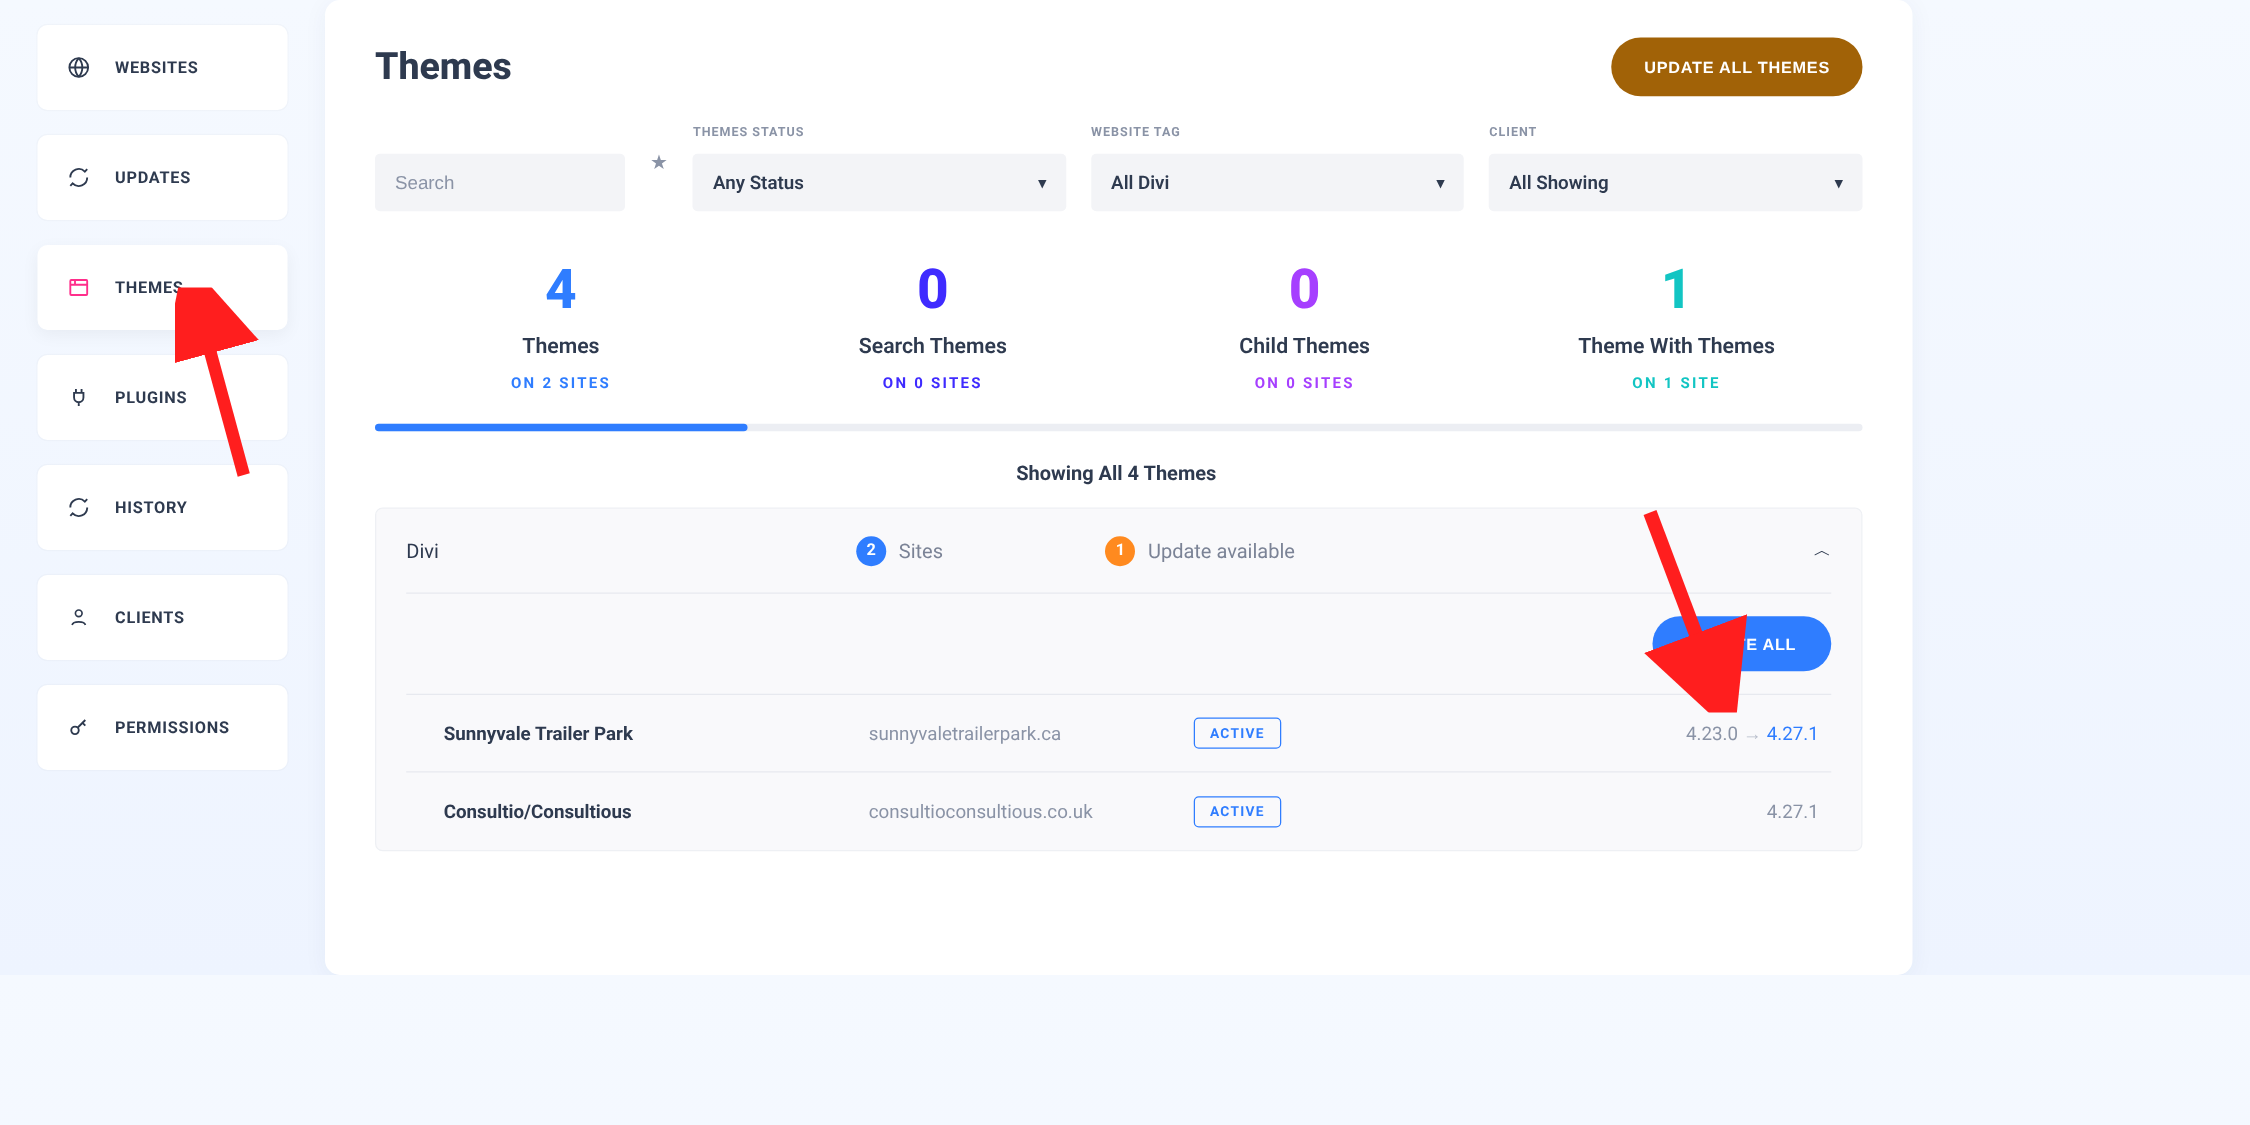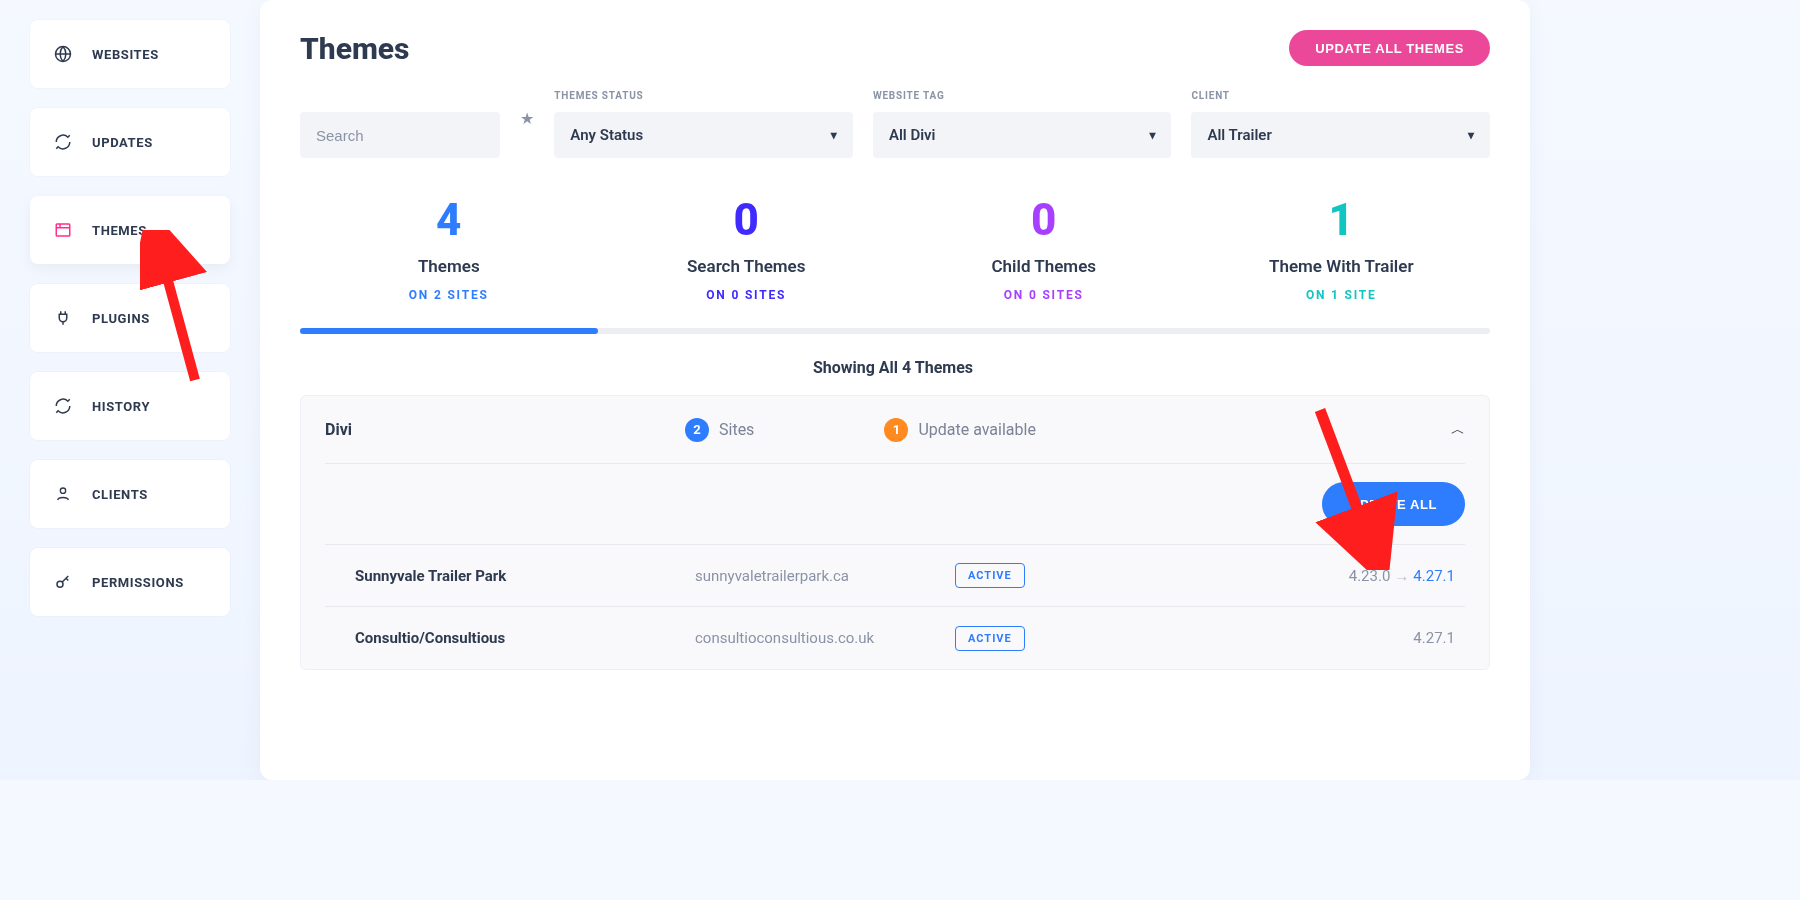--- a/index.html
+++ b/index.html
@@ -63,25 +63,25 @@
     align-items: center;
     justify-content: space-between;
     margin-bottom: 24px;
   }
   .page-title {
     font-size: 30px;
     font-weight: 800;
     color: #2e3a4f;
   }
   .btn-pink {
-    background: #ec4899;
+    background: #a16207;
     color: #fff;
     border: none;
     border-radius: 999px;
-    height: 36px;
+    height: 47px;
     padding: 0 26px;
     font-size: 13px;
     font-weight: 700;
     letter-spacing: 0.6px;
     cursor: pointer;
   }
 
   
   .filters {
     display: flex;
@@ -177,21 +177,21 @@
     border: 1px solid #eef0f4;
     border-radius: 6px;
     padding: 0 24px;
   }
   .theme-row-top {
     display: flex;
     align-items: center;
     height: 68px;
     border-bottom: 1px solid #e7e9ef;
   }
-  .theme-name { flex: 0 0 360px; font-size: 16px; font-weight: 700; color: #2e3a4f; }
+  .theme-name { flex: 0 0 360px; font-size: 16px; font-weight: 400; color: #2e3a4f; }
   .theme-meta { flex: 1; display: flex; align-items: center; gap: 130px; }
   .meta-item { display: flex; align-items: center; gap: 10px; color: #7b8396; font-size: 16px; }
   .badge-num {
     display: inline-flex; align-items: center; justify-content: center;
     width: 24px; height: 24px; border-radius: 50%;
     color: #fff; font-size: 13px; font-weight: 700;
   }
   .badge-num.blue   { background: #2f7dff; }
   .badge-num.orange { background: #ff8a1f; }
   .chev-up { color: #2e3a4f; font-size: 14px; margin-left: auto; }
@@ -345,21 +345,21 @@
         <div class="filter-label">WEBSITE TAG</div>
         <div class="select">
           <span>All Divi</span>
           <span class="chev">▾</span>
         </div>
       </div>
 
       <div class="filter-block">
         <div class="filter-label">CLIENT</div>
         <div class="select">
-          <span>All Trailer</span>
+          <span>All Showing</span>
           <span class="chev">▾</span>
         </div>
       </div>
     </div>
 
     <div class="stats">
       <div class="stat">
         <div class="stat-num blue">4</div>
         <div class="stat-title">Themes</div>
         <div class="stat-sub blue">ON 2 SITES</div>
@@ -369,21 +369,21 @@
         <div class="stat-title">Search Themes</div>
         <div class="stat-sub indigo">ON 0 SITES</div>
       </div>
       <div class="stat">
         <div class="stat-num purple">0</div>
         <div class="stat-title">Child Themes</div>
         <div class="stat-sub purple">ON 0 SITES</div>
       </div>
       <div class="stat">
         <div class="stat-num teal">1</div>
-        <div class="stat-title">Theme With Trailer</div>
+        <div class="stat-title">Theme With Themes</div>
         <div class="stat-sub teal">ON 1 SITE</div>
       </div>
     </div>
 
     <div class="progress-track">
       <div class="progress-fill"></div>
     </div>
 
     <div class="results-header">Showing All 4 Themes</div>
 

